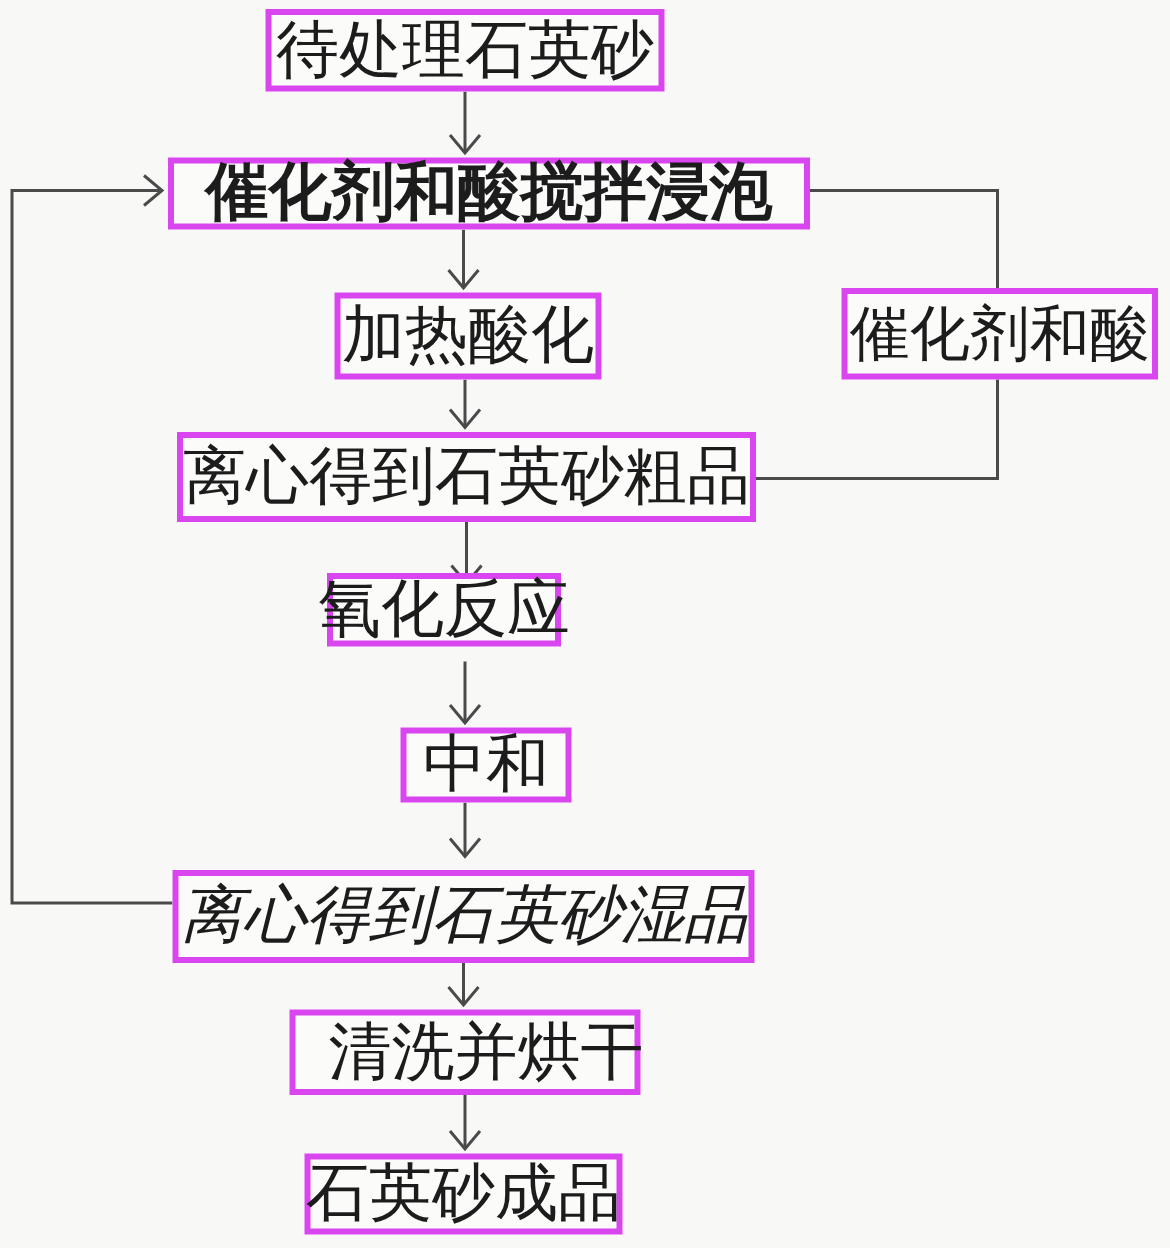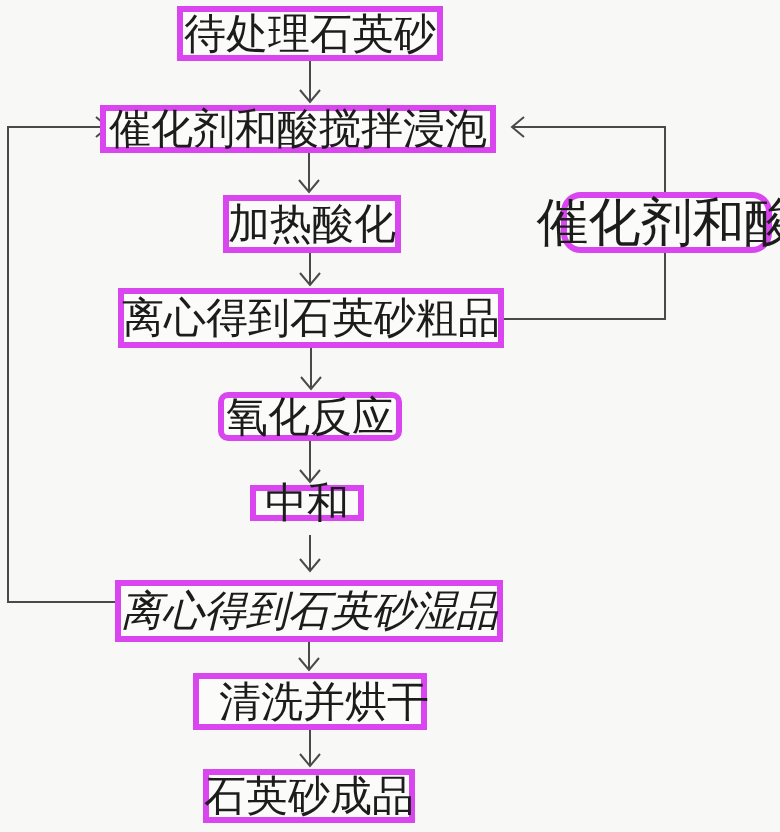--- a/index.html
+++ b/index.html
@@ -19,41 +19,41 @@
     position: absolute;
     left: 0; top: 0;
     width: 780px;
     height: 832px;
     z-index: 1;
   }
   .node {
     position: absolute;
     box-sizing: border-box;
     background: #fbfbfa;
-    border: 6px solid #d946ef;
+    border: 4px solid #d946ef;
     display: flex;
     align-items: center;
     justify-content: center;
     font-size: 42px;
     font-weight: 500;
     color: #1c1c1c;
     white-space: nowrap;
     z-index: 2;
     line-height: 1;
     letter-spacing: 0px;
   }
-  .fs40 { font-size: 52px; border-radius: 20px; }
+  .fs40 { font-size: 40px; }
 
   
   #n-raw              { left:177px; top:6px;   width:266px; height:55px; }
-  #n-soak             { left:100px; top:105px; width:396px; height:48px; }
+  #n-soak             { left:112px; top:105px; width:428px; height:48px;font-weight:bold; }
   #n-heat             { left:223px; top:195px; width:178px; height:58px; }
   #n-centrifuge-crude { left:118px; top:288px; width:386px; height:60px;font-family:Liberation Serif, serif; }
-  #n-oxidation        { left:218px; top:392px; width:184px; height:49px;border-radius:10px; }
-  #n-neutralize       { left:250px; top:485px; width:114px; height:36px;text-align:center; }
+  #n-oxidation        { left:218px; top:382px; width:156px; height:49px; }
+  #n-neutralize       { left:267px; top:485px; width:114px; height:50px;text-align:center; }
   #n-centrifuge-wet   { left:115px; top:580px; width:388px; height:62px;font-style:italic; }
   #n-wash-dry         { left:193px; top:673px; width:234px; height:57px;padding-left:28px; }
   #n-product          { left:203px; top:769px; width:212px; height:54px; }
   #n-catalyst-acid    { left:561px; top:192px; width:211px; height:61px; }
 </style>
 </head>
 <body>
 
 <div class="stage">
 

